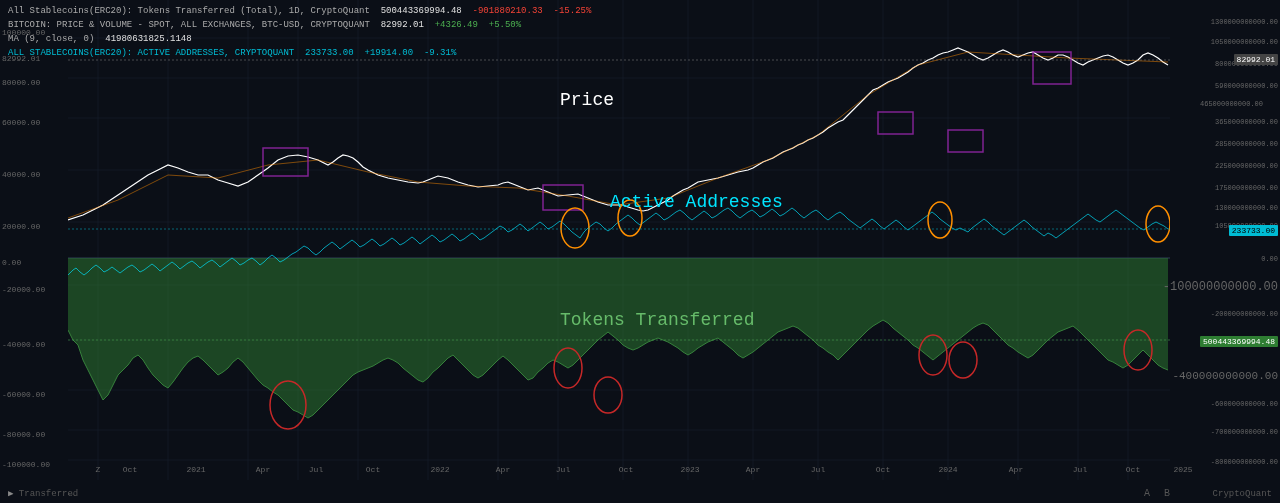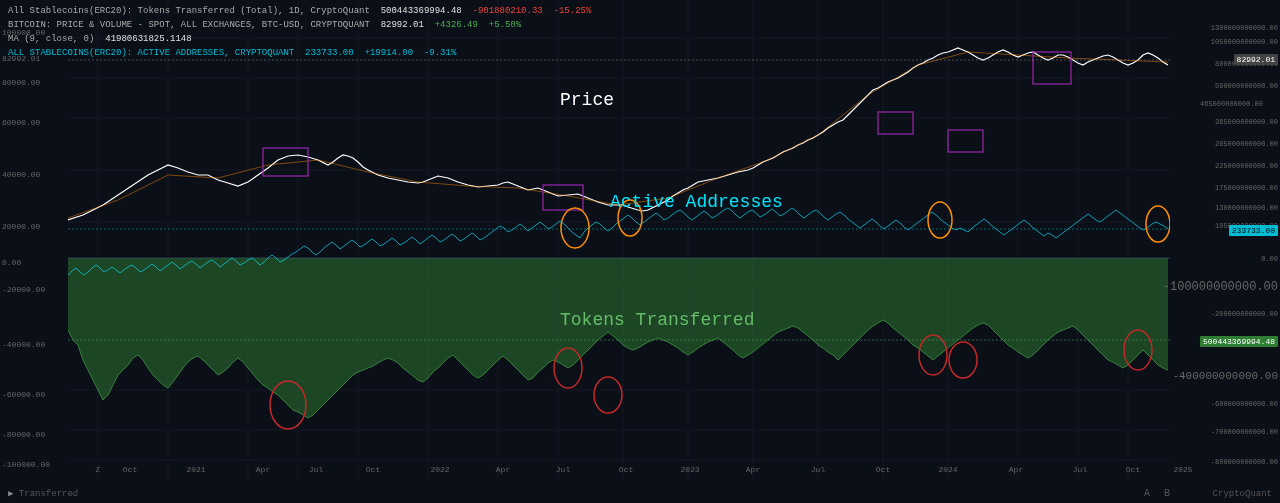--- a/index.html
+++ b/index.html
@@ -459,21 +459,21 @@
   </svg>
 
   <div class="chart-label label-price">Price</div>
   <div class="chart-label label-active">Active Addresses</div>
   <div class="chart-label label-tokens">Tokens Transferred</div>
 
   <div class="price-tag" style="top:54px; right:2px; background:#444; color:#fff; font-size:8px; position:absolute; z-index:20; padding:1px 3px;">82992.01</div>
   <div class="price-tag price-tag-cyan" style="top:225px; right:2px; font-size:8px; position:absolute; z-index:20; padding:1px 3px; background:#00bcd4; color:#000;">233733.00</div>
   <div class="price-tag price-tag-green" style="top:336px; right:2px; font-size:8px; position:absolute; z-index:20; padding:1px 3px; background:#2e7d32; color:#fff;">500443369994.48</div>
 
-  <div style="position:absolute; right:2px; top:24px; font-size:7px; color:#666; text-align:right; z-index:5; white-space:nowrap;">1300000000000.00</div>
+  <div style="position:absolute; right:2px; top:18px; font-size:7px; color:#666; text-align:right; z-index:5; white-space:nowrap;">1300000000000.00</div>
   <div style="position:absolute; right:2px; top:38px; font-size:7px; color:#666; text-align:right; z-index:5; white-space:nowrap;margin-left:8px;">1050000000000.00</div>
   <div style="position:absolute; right:2px; top:60px; font-size:7px; color:#666; text-align:right; z-index:5; white-space:nowrap;">800000000000.00</div>
   <div style="position:absolute; right:2px; top:82px; font-size:7px; color:#666; text-align:right; z-index:5; white-space:nowrap;">590000000000.00</div>
   <div style="position:absolute; right:17px; top:100px; font-size:7px; color:#666; text-align:right; z-index:5; white-space:nowrap;">465000000000.00</div>
   <div style="position:absolute; right:2px; top:118px; font-size:7px; color:#666; text-align:right; z-index:5; white-space:nowrap;">365000000000.00</div>
   <div style="position:absolute; right:2px; top:140px; font-size:7px; color:#666; text-align:right; z-index:5; white-space:nowrap;">285000000000.00</div>
   <div style="position:absolute; right:2px; top:162px; font-size:7px; color:#666; text-align:right; z-index:5; white-space:nowrap;">225000000000.00</div>
   <div style="position:absolute; right:2px; top:184px; font-size:7px; color:#666; text-align:right; z-index:5; white-space:nowrap;">175000000000.00</div>
   <div style="position:absolute; right:2px; top:204px; font-size:7px; color:#666; text-align:right; z-index:5; white-space:nowrap;">130000000000.00</div>
   <div style="position:absolute; right:2px; top:222px; font-size:7px; color:#666; text-align:right; z-index:5; white-space:nowrap;">105000000000.00</div>

